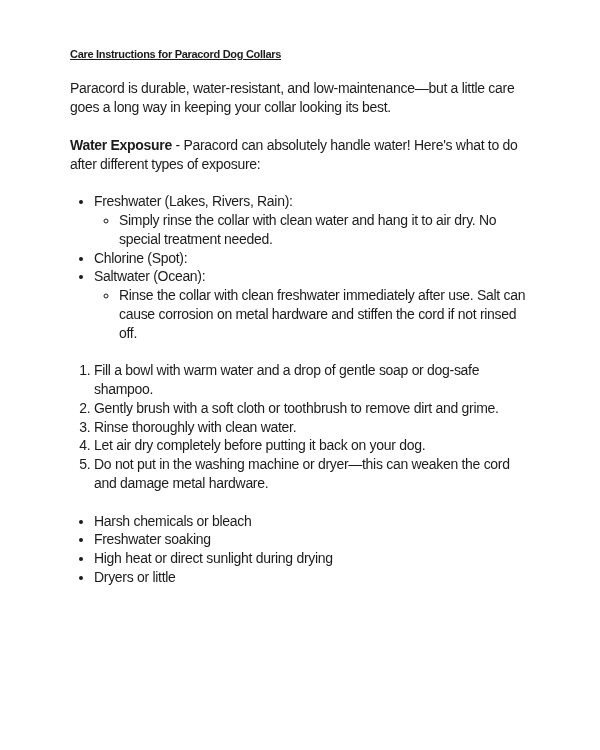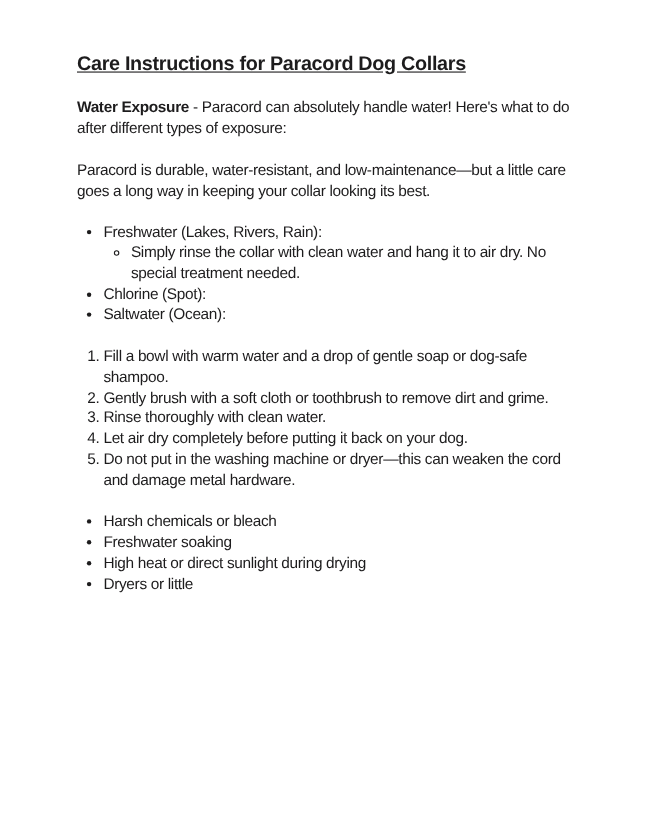--- a/index.html
+++ b/index.html
@@ -17,21 +17,21 @@
     letter-spacing: -0.3px;
     color: #1d1c1d;
   }
   .doc {
     width: 600px;
     min-height: 750px;
     padding: 47px 70px 30px 70px;
     background: #ffffff;
   }
   h1.doc-title {
-    font-size: 18px;
+    font-size: 11px;
     font-weight: 700;
     text-decoration: underline;
     margin: 0 0 18px 0;
     line-height: 1.3;
   }
   p {
     margin: 0 0 19px 0;
   }
   p.tight {
     margin-bottom: 0;
@@ -54,36 +54,39 @@
   }
   li { margin: 0; padding: 0; }
 </style>
 </head>
 <body>
 
 <div class="doc">
 
   <h1 class="doc-title">Care Instructions for Paracord Dog Collars</h1>
 
+  <p>Paracord is durable, water-resistant, and low-maintenance—but a little care goes a long way in keeping your collar looking its best.</p>
+
   <p><strong>Water Exposure</strong><span> - Paracord can absolutely handle water! Here's what to do after different types of exposure:</span></p>
-
-  <p>Paracord is durable, water-resistant, and low-maintenance—but a little care goes a long way in keeping your collar looking its best.</p>
 
   <ul class="bullets">
     <li>
       <span>Freshwater (Lakes, Rivers, Rain):</span>
       <ul class="sub">
         <li><span>Simply rinse the collar with clean water and hang it to air dry. No special treatment needed.</span></li>
       </ul>
     </li>
     <li>
       <span>Chlorine (Spot):</span>
     </li>
     <li>
       <span>Saltwater (Ocean):</span>
+      <ul class="sub">
+        <li><span>Rinse the collar with clean freshwater immediately after use. Salt can cause corrosion on metal hardware and stiffen the cord if not rinsed off.</span></li>
+      </ul>
     </li>
   </ul>
 
 
   <ol class="steps">
     <li><span>Fill a bowl with warm water and a drop of gentle soap or dog-safe shampoo.</span></li>
     <li><span>Gently brush with a soft cloth or toothbrush to remove dirt and grime.</span></li>
     <li><span>Rinse thoroughly with clean water.</span></li>
     <li><span>Let air dry completely before putting it back on your dog.</span></li>
     <li><span>Do not put in the washing machine or dryer—this can weaken the cord and damage metal hardware.</span></li>

